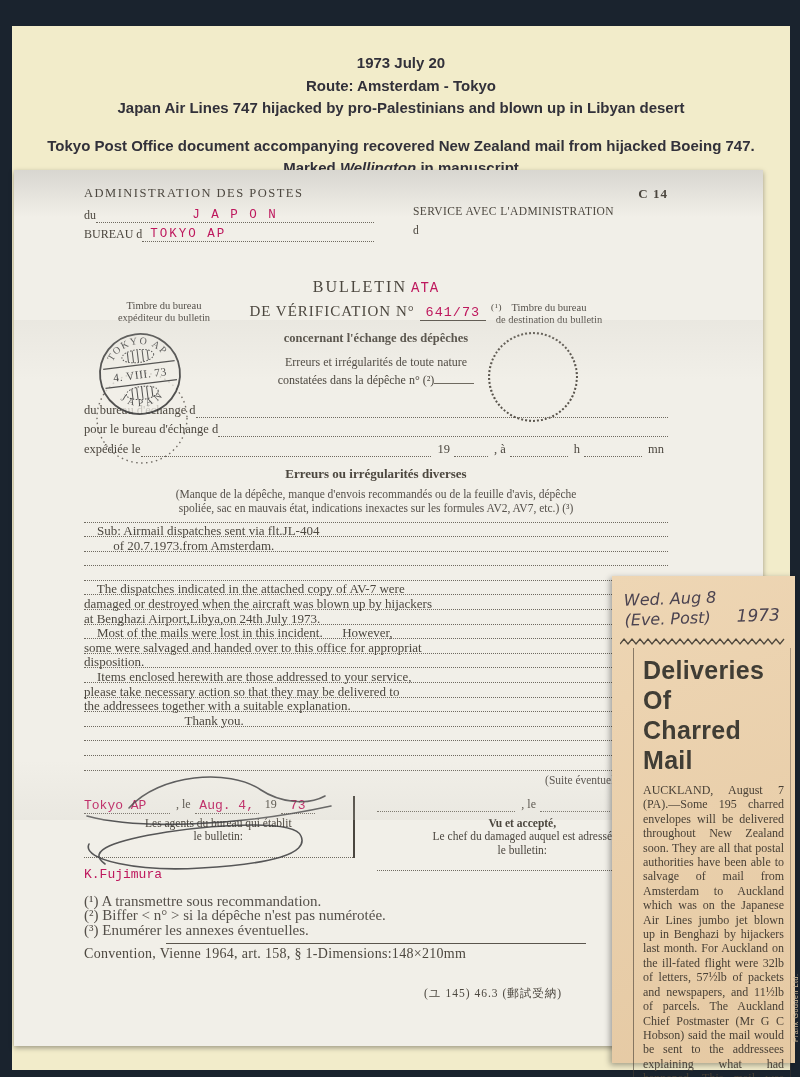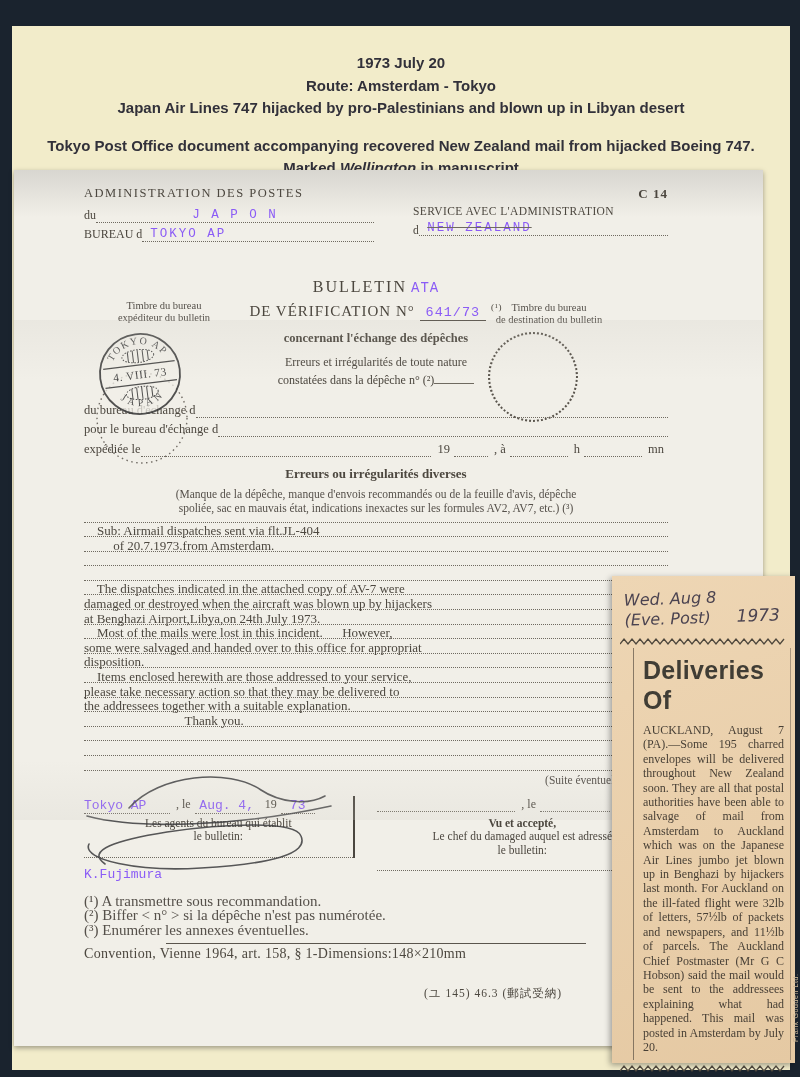--- a/index.html
+++ b/index.html
@@ -16,21 +16,21 @@
   
   .document{position:absolute;left:2px;top:144px;width:749px;height:876px;background:#f1efe8;
             box-shadow:0 2px 5px rgba(0,0,0,.35);color:#4c473f;}
   .document::before{content:"";position:absolute;left:0;top:0;width:100%;height:52px;
             background:linear-gradient(#d8d6d0,rgba(241,239,232,0) 90%);pointer-events:none;}
   .document::after{content:"";position:absolute;left:0;top:150px;width:100%;height:500px;
             background:linear-gradient(rgba(200,198,190,.18),rgba(241,239,232,0) 12%,rgba(241,239,232,0) 88%,rgba(205,203,195,.2));pointer-events:none;}
   .doc-inner{position:relative;padding:16px 95px 0 70px;}
   .dot{border-bottom:1px dotted #6f6a60;}
   .fill{flex:1 1 auto;}
-  .typed{font-family:"Liberation Mono","DejaVu Sans Mono",monospace;color:#8b5cf6;}
+  .typed{font-family:"Liberation Mono","DejaVu Sans Mono",monospace;color:#be185d;}
 
   .doc-head{display:flex;justify-content:space-between;align-items:flex-start;}
   .admin-title{font-size:12.5px;letter-spacing:1.5px;}
   .form-code{font-size:13px;font-weight:bold;letter-spacing:1px;}
   .head-cols{display:flex;justify-content:space-between;margin-top:2px;}
   .head-left{width:290px;font-size:12px;}
   .head-right{width:255px;font-size:11.5px;letter-spacing:.4px;margin-top:1px;}
   .fline{display:flex;align-items:flex-end;height:19px;}
   .fline .typed{font-size:12.5px;letter-spacing:2px;margin-bottom:-2px;padding:0 8px;}
   .struck{text-decoration:line-through;text-decoration-color:#6f6a60;text-decoration-thickness:1px;}
@@ -131,21 +131,20 @@
           </div>
           <div class="fline">
             <span>BUREAU d</span>
             <span class="fill dot"><span class="typed">TOKYO AP</span></span>
           </div>
         </div>
         <div class="head-right">
           <div>SERVICE AVEC L'ADMINISTRATION</div>
           <div class="fline">
             <span>d</span>
-            <span class="fill dot"><span class="typed struck">NEW ZEALAND</span></span>
           </div>
         </div>
       </div>
 
       <div class="stamps-row">
         <div class="cap cap-left">
           <div>Timbre du bureau</div>
           <div>expéditeur du bulletin</div>
         </div>
         <div class="cap cap-right">
@@ -341,20 +340,21 @@
         <span>(Eve. Post)</span>
         <span class="hand-year">1973</span>
       </div>
     </div>
     <svg class="zig" width="168" height="9" viewBox="0 0 168 9">
       <path d="M0,7 l4,-5 l4,5 l4,-5 l4,5 l4,-5 l4,5 l4,-5 l4,5 l4,-5 l4,5 l4,-5 l4,5 l4,-5 l4,5 l4,-5 l4,5 l4,-5 l4,5 l4,-5 l4,5 l4,-5 l4,5 l4,-5 l4,5 l4,-5 l4,5 l4,-5 l4,5 l4,-5 l4,5 l4,-5 l4,5 l4,-5 l4,5 l4,-5 l4,5 l4,-5 l4,5 l4,-5 l4,5 l4,-5" fill="none" stroke="#4f483d" stroke-width="1.3"></path>
     </svg>
     <div class="news-col">
       <div class="headline">
         <div>Deliveries Of</div>
+        <div>Charred Mail</div>
       </div>
       <div class="news-body">AUCKLAND, August 7 (PA).—Some 195 charred envelopes will be delivered throughout New Zealand soon. They are all that postal authorities have been able to salvage of mail from Amsterdam to Auckland which was on the Japanese Air Lines jumbo jet blown up in Benghazi by hijackers last month. For Auckland on the ill-fated flight were 32lb of letters, 57½lb of packets and newspapers, and 11½lb of parcels. The Auckland Chief Postmaster (Mr G C Hobson) said the mail would be sent to the addressees explaining what had happened. This mail was posted in Amsterdam by July 20.</div>
     </div>
     <svg class="zig" width="168" height="9" viewBox="0 0 168 9" style="margin-top:4px;">
       <path d="M0,7 l4,-5 l4,5 l4,-5 l4,5 l4,-5 l4,5 l4,-5 l4,5 l4,-5 l4,5 l4,-5 l4,5 l4,-5 l4,5 l4,-5 l4,5 l4,-5 l4,5 l4,-5 l4,5 l4,-5 l4,5 l4,-5 l4,5 l4,-5 l4,5 l4,-5 l4,5 l4,-5 l4,5 l4,-5 l4,5 l4,-5 l4,5 l4,-5 l4,5 l4,-5 l4,5 l4,-5 l4,5 l4,-5" fill="none" stroke="#4f483d" stroke-width="1.3"></path>
     </svg>
   </div>
 
 </div>
 

